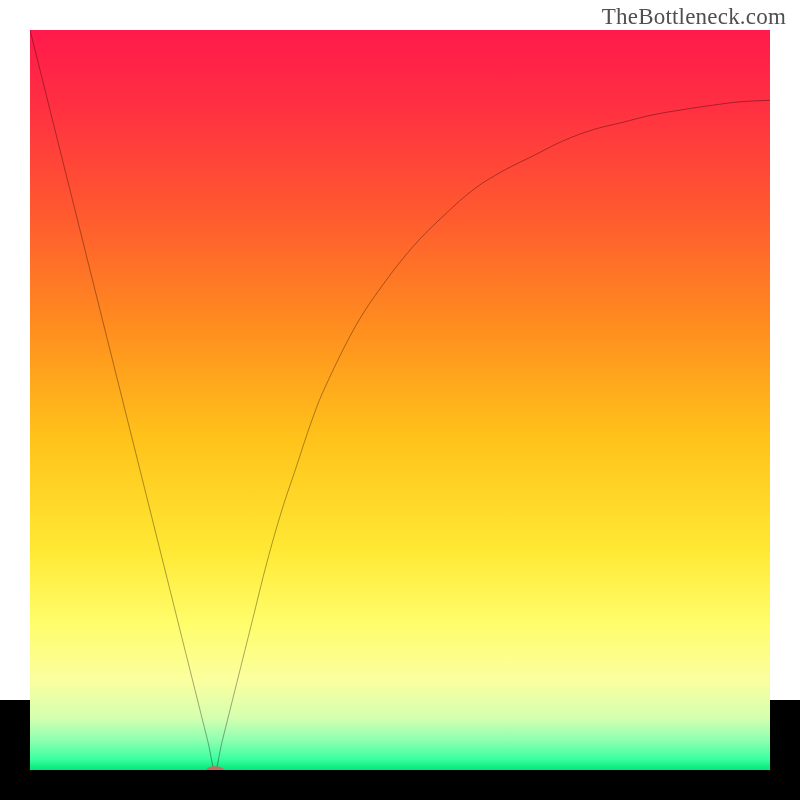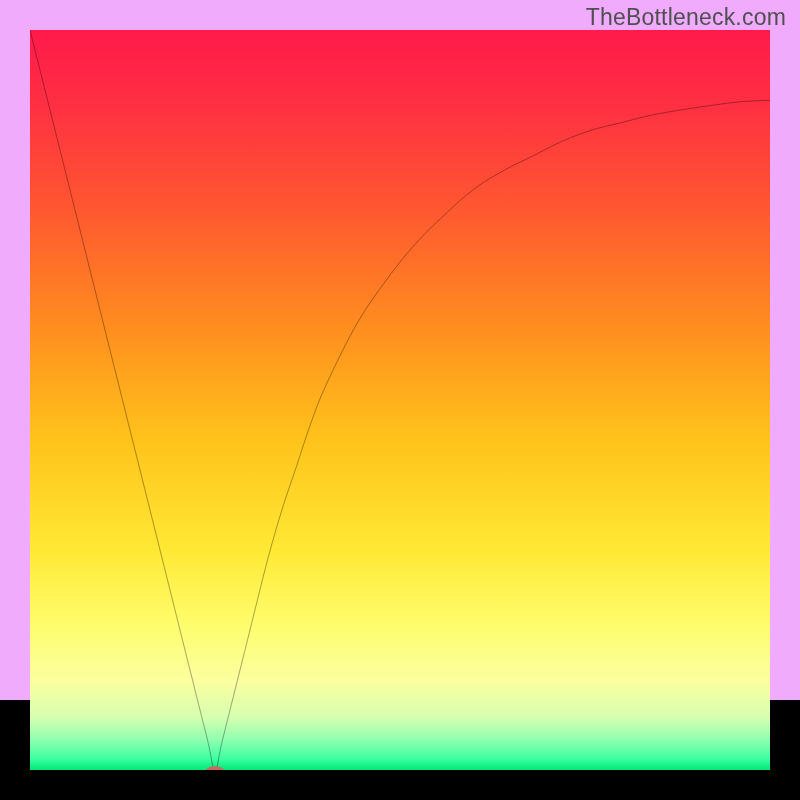--- a/index.html
+++ b/index.html
@@ -8,21 +8,22 @@
     width: 800px;
     height: 800px;
     overflow: hidden;
     background: #000;
     font-family: Arial, Helvetica, sans-serif;
   }
   .frame {
     position: relative;
     width: 800px;
     height: 700px;
-    background: #f0abfc;
+    background: #ffffff;
+    font-family: Liberation Serif, serif;
   }
   .plot {
     position: absolute;
     left: 30px;
     top: 30px;
     width: 740px;
     height: 740px;
   }
   .watermark {
     position: absolute;

